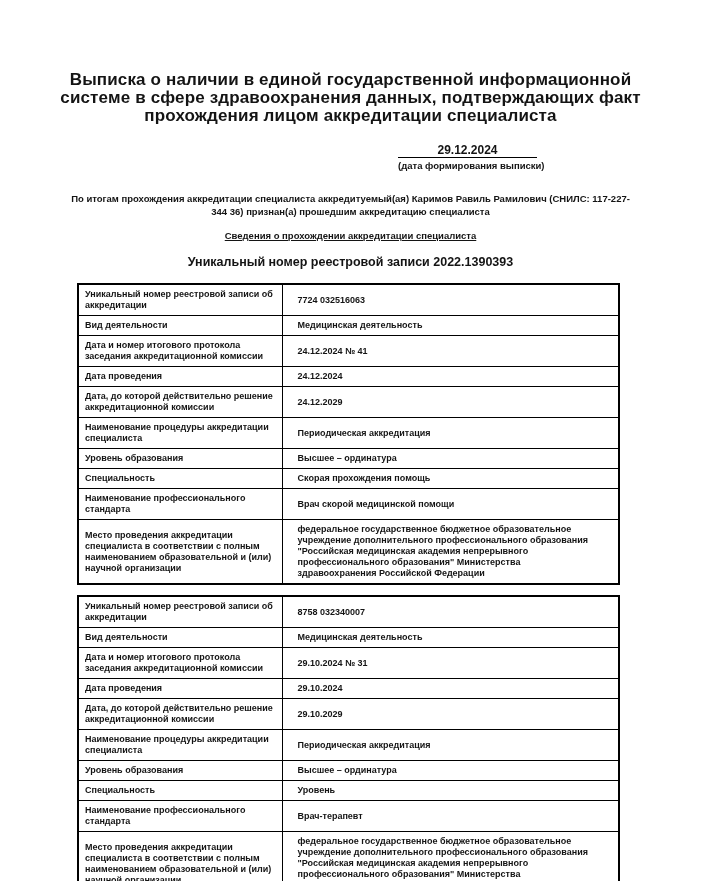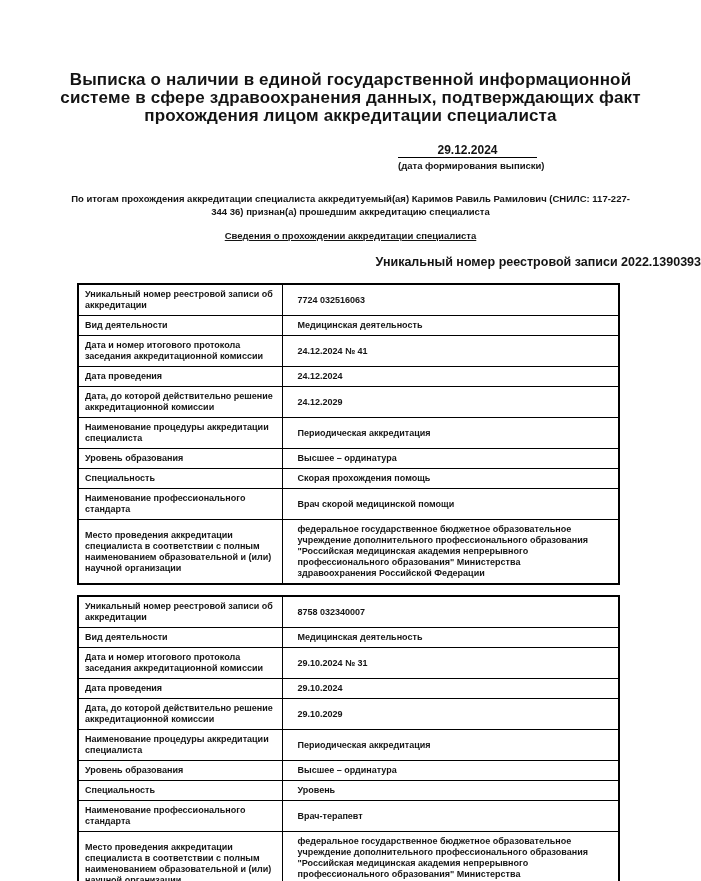--- a/index.html
+++ b/index.html
@@ -49,21 +49,21 @@
   }
   .section-heading {
     margin-top: 12px;
     text-align: center;
     font-size: 9.5px;
     line-height: 12px;
     text-decoration: underline;
   }
   .registry-heading {
     margin-top: 13px;
-    text-align: right;
+    text-align: center;
     font-size: 12.5px;
     line-height: 14px;
   }
   table.record-table {
     width: 543px;
     margin: 14px 12px 0 77px;
     border-collapse: collapse;
     border: 2px solid #000;
     table-layout: fixed;
   }

